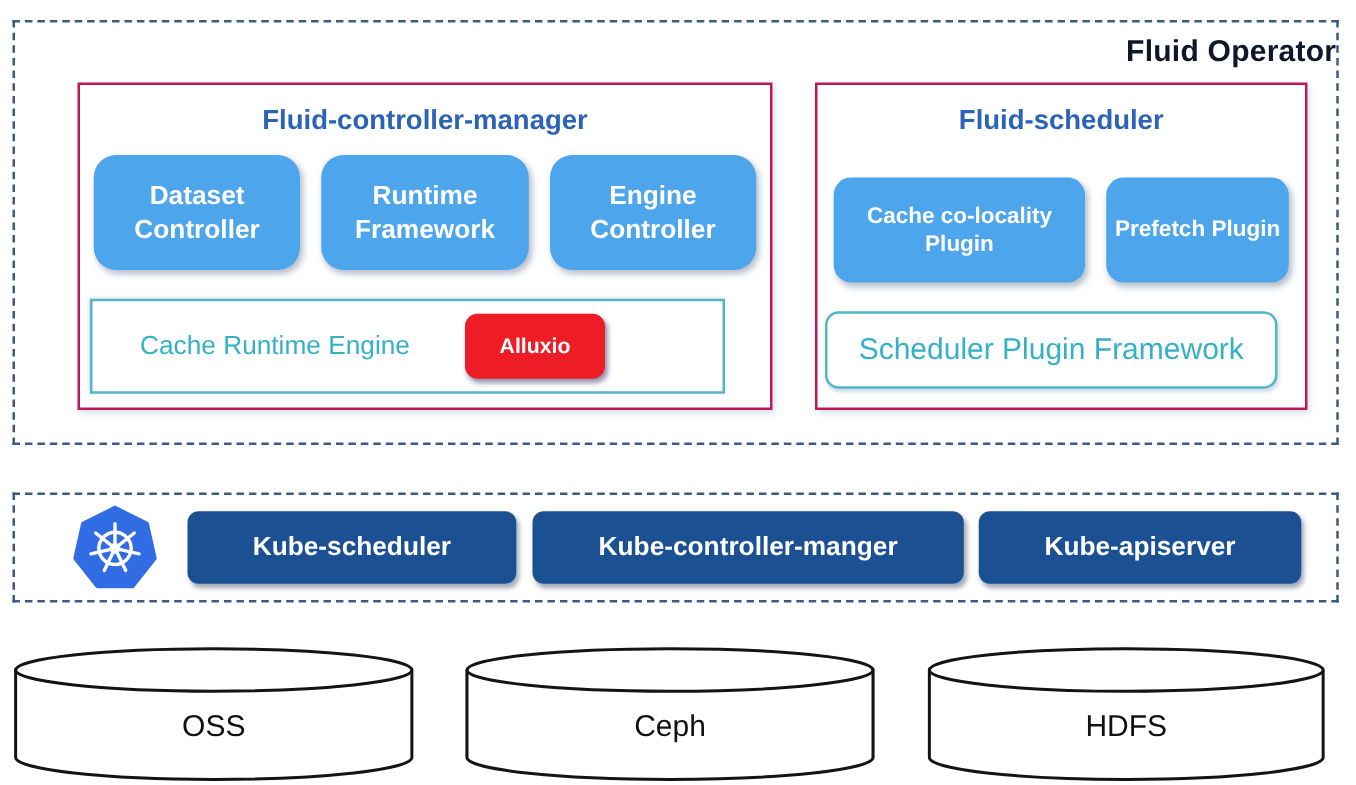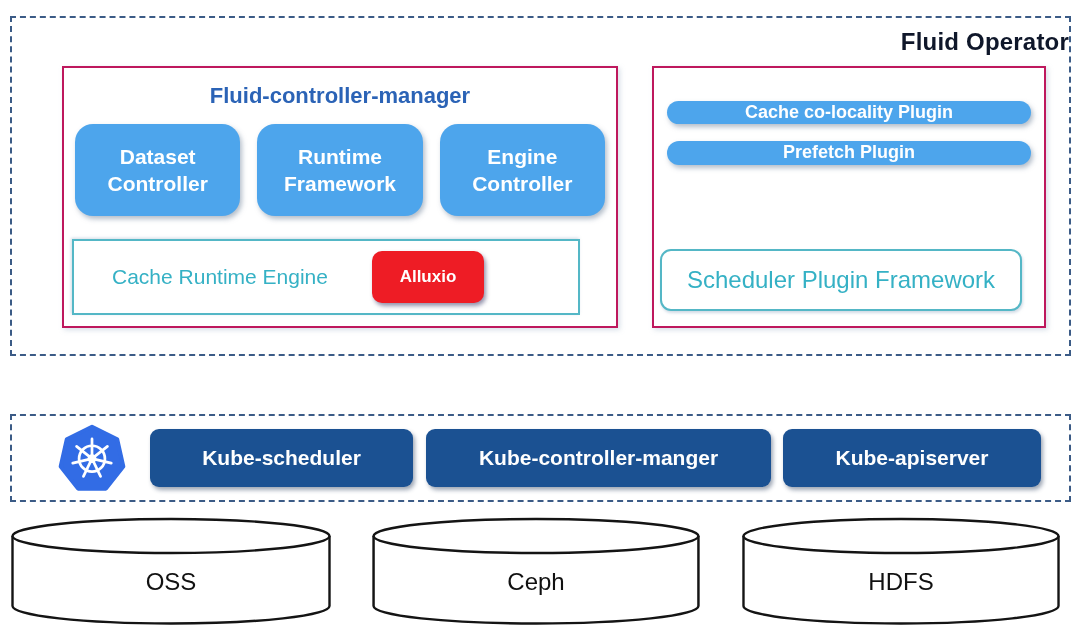--- a/index.html
+++ b/index.html
@@ -26,21 +26,21 @@
     text-align:center;padding-top:15px;font-size:22px;font-weight:600;color:#2b63b6;
   }
   .btn-row{display:flex;gap:17px;padding:0 11px;margin-top:15px;}
   .blue-btn{
     background:#4da5ec;color:#ffffff;border-radius:18px;
     display:flex;align-items:center;justify-content:center;text-align:center;
     font-size:21px;font-weight:600;line-height:1.3;
     box-shadow:2px 3px 5px rgba(105,125,150,.5);
   }
   .fcm .blue-btn{flex:1;height:92px;}
-  .fsched .btn-row{margin-top:33px;padding:0 13px;flex-direction:column;}
+  .fsched .btn-row{margin-top:33px;padding:0 13px;}
   .fsched .blue-btn{height:84px;border-radius:14px;font-size:18px;}
   .plugin-colocality{flex:1.38;}
   .plugin-prefetch{flex:1;}
   
   .cache-box{
     position:absolute;left:8px;bottom:11px;width:504px;height:72px;
     background:#fff;border:2px solid #54b7c6;display:flex;align-items:center;
     box-shadow:-1px -1px 3px rgba(140,165,190,.4);
   }
   .cache-label{margin-left:38px;font-size:21px;color:#35b1c5;}
@@ -51,21 +51,21 @@
   }
   
   .framework-box{
     position:absolute;left:6px;right:22px;bottom:15px;height:58px;
     background:#fff;border:2px solid #54b7c6;border-radius:11px;
     display:flex;align-items:center;justify-content:center;
     font-size:24px;color:#35b1c5;box-shadow:1px 2px 3px rgba(140,165,190,.4);
   }
   
   .kube-band{
-    position:absolute;left:10px;top:414px;width:1057px;height:84px;
+    position:absolute;left:10px;top:394px;width:1057px;height:84px;
     border:2px dashed #3b5b86;display:flex;align-items:center;background:#fff;
   }
   .k8s-logo{margin-left:46px;width:68px;height:68px;flex:0 0 auto;}
   .kube-btn{
     height:58px;background:#1b5192;color:#fff;border-radius:9px;
     display:flex;align-items:center;justify-content:center;
     font-size:21px;font-weight:600;box-shadow:2px 3px 4px rgba(40,60,90,.45);
   }
   .kube-scheduler{margin-left:24px;width:263px;}
   .kube-apiserver{margin-left:12px;width:258px;}
@@ -97,20 +97,21 @@
         <div class="blue-btn">Runtime Framework</div>
         <div class="blue-btn">Engine Controller</div>
       </div>
       <div class="cache-box">
         <span class="cache-label">Cache Runtime Engine</span>
         <div class="alluxio-btn">Alluxio</div>
       </div>
     </div>
 
     <div class="teal-box fsched">
+      <div class="inner-title">Fluid-scheduler</div>
       <div class="btn-row">
         <div class="blue-btn plugin-colocality">Cache co-locality Plugin</div>
         <div class="blue-btn plugin-prefetch">Prefetch Plugin</div>
       </div>
       <div class="framework-box">Scheduler Plugin Framework</div>
     </div>
   </div>
 
   <div class="kube-band">
     <svg class="k8s-logo" viewBox="0 0 100 100">

